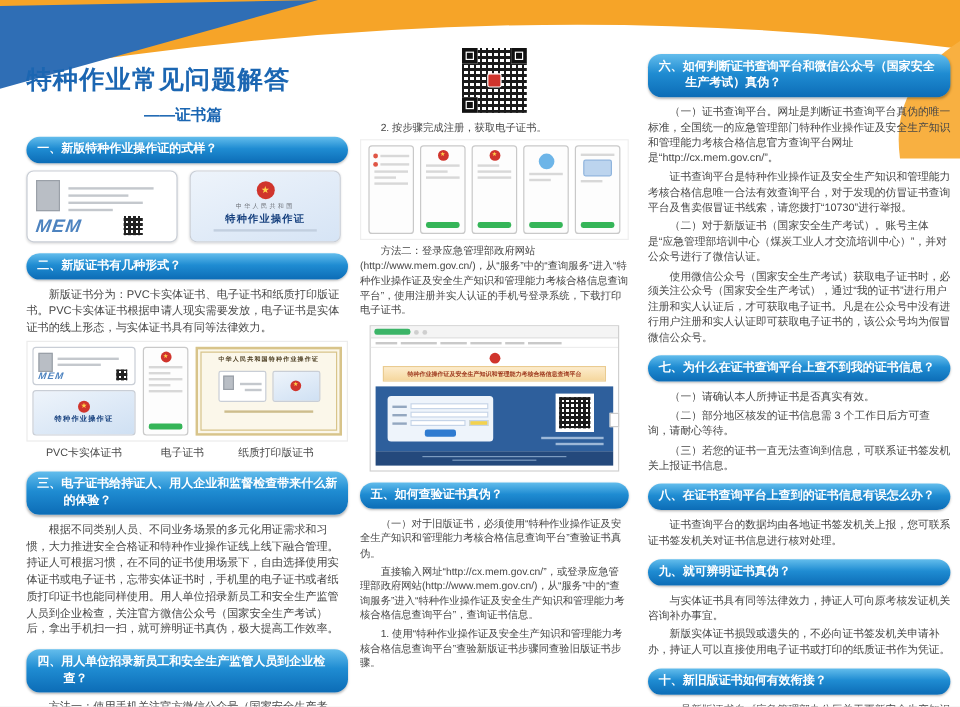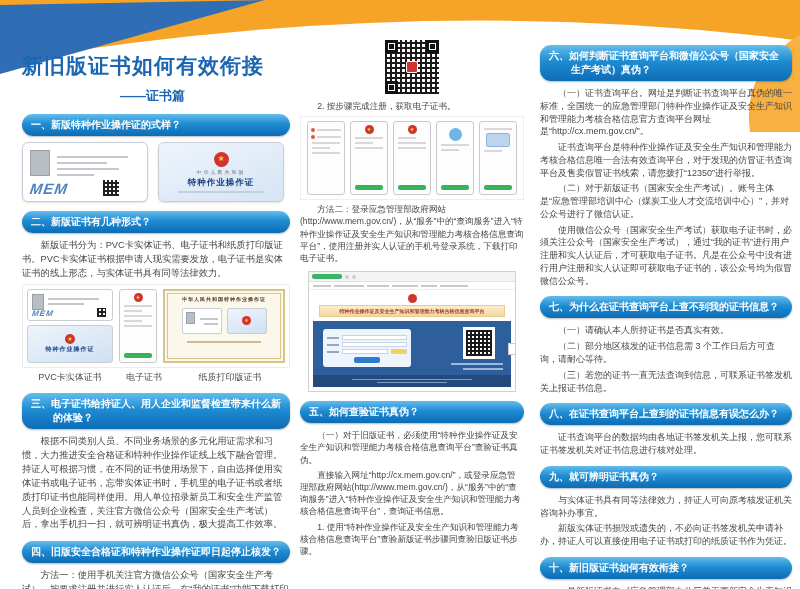--- a/index.html
+++ b/index.html
@@ -76,21 +76,21 @@
   .paper-cards{ display:flex; gap:5px; justify-content:center; margin-top:6px; }
   .pc{ width:40px; height:26px; border:1px solid #c9ced6; border-radius:2px; }
   .pc-front{ background:#fff; position:relative; }
   .pc-front .photo{ left:3px; top:3px; width:9px; height:12px; }
   .pc-front .il{ position:absolute; right:3px; height:2px; background:#c4c8cd; }
   .pc-back{ background:linear-gradient(160deg,#eef4fb,#cfe0f3); display:flex; align-items:center; justify-content:center; }
   .pc-back .emblem{ width:9px; height:9px; font-size:5px; }
   .paper-foot{ width:70%; height:2px; background:#cdbd8d; margin:7px auto 0; }
   .caps{ display:flex; margin-top:3px; font-size:9px; color:#4a4a4a; }
   .caps span:nth-child(1){ width:96px; text-align:center; }
-  .caps span:nth-child(2){ width:52px; text-align:center; }
+  .caps span:nth-child(2){ width:52px; text-align:right; }
   .caps span:nth-child(3){ flex:1; text-align:center; }
 
   
   .qr{ width:54px; height:54px; margin:40px auto 0; position:relative;
     background:repeating-linear-gradient(0deg,#1a1a1a 0 2px,transparent 2px 5px),
                repeating-linear-gradient(90deg,#1a1a1a 0 2px,#fff 2px 5px); }
   .qr-eye{ position:absolute; width:13px; height:13px; background:#fff; border:3px solid #111; }
   .qr-eye div{ position:absolute; inset:1px; background:#111; }
   .qr-eye.tl{ left:0; top:0; } .qr-eye.tr{ right:0; top:0; } .qr-eye.bl{ left:0; bottom:0; }
   .qr-emblem{ position:absolute; left:50%; top:50%; width:12px; height:12px; transform:translate(-50%,-50%);
@@ -138,21 +138,21 @@
 
   <div>
     <svg class="deco" viewBox="0 0 800 140" xmlns="http://www.w3.org/2000/svg">
       <path d="M-10,64 Q 420,-10 810,42 L810,-10 L-10,-10 Z" fill="#f6a428"></path>
       <path d="M0,5 L265,0 L0,74 Z" fill="#2f6eb5"></path>
       <path d="M810,28 C762,56 744,88 750,132 L810,132 Z" fill="#f8b041"></path>
     </svg>
   </div>
 
   <div class="col col-left">
-    <h1 class="title">新旧版证书如何有效衔接</h1>
+    <h1 class="title">特种作业常见问题解答</h1>
     <div class="subtitle">——证书篇</div>
 
     <div class="sec-h">
       <span class="t">一、新版特种作业操作证的式样？</span>
     </div>
 
     <div class="cards-row">
       <div class="card card-front">
         <div class="photo"></div>
         <div class="info">
@@ -222,21 +222,21 @@
       <span>电子证书</span>
       <span>纸质打印版证书</span>
     </div>
 
     <div class="sec-h">
       <span class="t">三、电子证书给持证人、用人企业和监督检查带来什么新的体验？</span>
     </div>
     <p class="body">根据不同类别人员、不同业务场景的多元化用证需求和习惯，大力推进安全合格证和特种作业操作证线上线下融合管理。持证人可根据习惯，在不同的证书使用场景下，自由选择使用实体证书或电子证书，忘带实体证书时，手机里的电子证书或者纸质打印证书也能同样使用。用人单位招录新员工和安全生产监管人员到企业检查，关注官方微信公众号（国家安全生产考试）后，拿出手机扫一扫，就可辨明证书真伪，极大提高工作效率。</p>
 
     <div class="sec-h">
-      <span class="t">四、旧版安全合格证和特种作业操作证即日起停止核发？</span>
+      <span class="t">四、用人单位招录新员工和安全生产监管人员到企业检查？</span>
     </div>
     <p class="body">方法一：使用手机关注官方微信公众号（国家安全生产考试），按要求注册并进行实人认证后，在“我的证书”功能下载打印电子证书。</p>
 
   </div>
 
   <div class="col col-mid">
     <div class="qr">
       <div class="qr-eye tl">
           <div></div>
         </div>
@@ -349,21 +349,21 @@
     <p class="body">直接输入网址“http://cx.mem.gov.cn/”，或登录应急管理部政府网站(http://www.mem.gov.cn/)，从“服务”中的“查询服务”进入“特种作业操作证及安全生产知识和管理能力考核合格信息查询平台”，查询证书信息。</p>
     <p class="body">1. 使用“特种作业操作证及安全生产知识和管理能力考核合格信息查询平台”查验新版证书步骤同查验旧版证书步骤。</p>
 
   </div>
 
   <div class="col col-right" style="padding-top:36px;">
     <div class="sec-h">
       <span class="t">六、如何判断证书查询平台和微信公众号（国家安全生产考试）真伪？</span>
     </div>
     <p class="body">（一）证书查询平台。网址是判断证书查询平台真伪的唯一标准，全国统一的应急管理部门特种作业操作证及安全生产知识和管理能力考核合格信息官方查询平台网址是“http://cx.mem.gov.cn/”。</p>
-    <p class="body">证书查询平台是特种作业操作证及安全生产知识和管理能力考核合格信息唯一合法有效查询平台，对于发现的仿冒证书查询平台及售卖假冒证书线索，请您拨打“12350”进行举报。</p>
+    <p class="body">证书查询平台是特种作业操作证及安全生产知识和管理能力考核合格信息唯一合法有效查询平台，对于发现的仿冒证书查询平台及售卖假冒证书线索，请您拨打“10730”进行举报。</p>
     <p class="body">（二）对于新版证书（国家安全生产考试）。账号主体是“应急管理部培训中心（煤炭工业人才交流培训中心）”，并对公众号进行了微信认证。</p>
     <p class="body">使用微信公众号（国家安全生产考试）获取电子证书时，必须关注公众号（国家安全生产考试），通过“我的证书”进行用户注册和实人认证后，才可获取电子证书。凡是在公众号中没有进行用户注册和实人认证即可获取电子证书的，该公众号均为假冒微信公众号。</p>
 
     <div class="sec-h">
       <span class="t">七、为什么在证书查询平台上查不到我的证书信息？</span>
     </div>
     <p class="body">（一）请确认本人所持证书是否真实有效。</p>
     <p class="body">（二）部分地区核发的证书信息需 3 个工作日后方可查询，请耐心等待。</p>
     <p class="body">（三）若您的证书一直无法查询到信息，可联系证书签发机关上报证书信息。</p>
 

